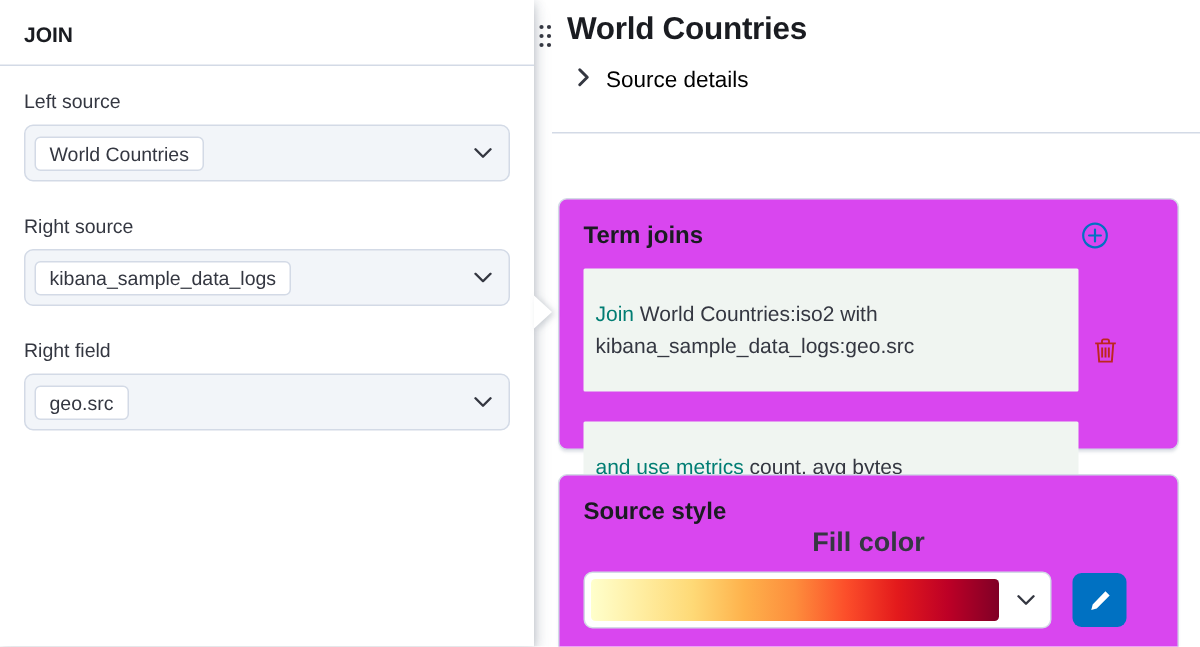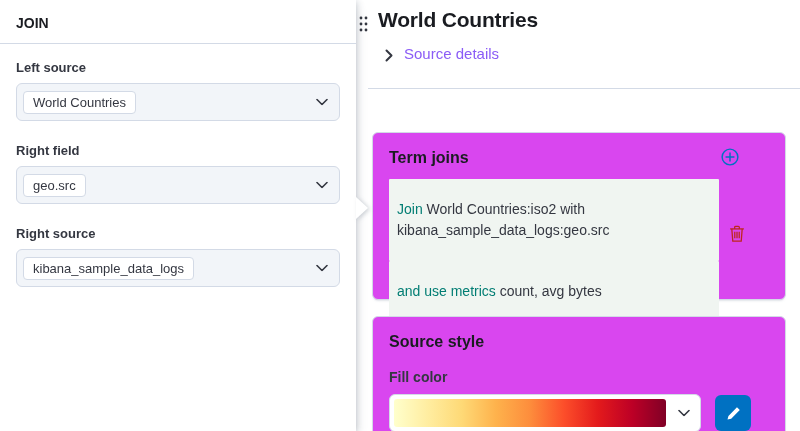--- a/index.html
+++ b/index.html
@@ -11,22 +11,22 @@
 
   
   .flyout { position:absolute; left:356px; top:0; right:0; height:431px; background:#fff; }
   .grab-icon { position:absolute; left:2px; top:15px; }
   .flyout-title {
     position:absolute; top:8px; left:22px;
     font-size:21px; font-weight:700; color:#1a1c21; letter-spacing:-0.2px;
   }
   .source-details {
     position:absolute; top:45px; left:29px;
-    display:flex; align-items:flex-end; gap:11px;
-    font-size:15px; color:#8b5cf6; cursor:pointer;
+    display:flex; align-items:flex-start; gap:11px;
+    font-size:15px; color:#000000; cursor:pointer;
   }
   .flyout-divider { position:absolute; top:88px; left:12px; right:0; border-top:1px solid #d3dae6; }
 
   .card {
     position:absolute; left:16px; width:414px; background:#d946ef;
     border:1px solid #d3dae6; border-radius:6px;
     box-shadow:0 2px 2px -1px rgba(152,162,179,.3);
     padding:16px;
   }
   .card-term-joins { top:132px; height:168px; }
@@ -37,28 +37,28 @@
     position:absolute; top:13px; right:44px;
     background:none; border:none; cursor:pointer; line-height:0; padding:2px;
   }
   .expressions { margin-top:12px; width:330px; }
   .expression {
     background:#f0f5f1; border-radius:1px; padding:20px 8px;
     font-family:Liberation Sans, sans-serif;
     font-size:14px; line-height:1.5; color:#343741;
     white-space:pre-wrap; cursor:pointer;
   }
-  .expression + .expression { margin-top:0; }
+  .expression + .expression { margin-top:20px; }
   .expr-keyword { color:#017d73; }
   .delete-btn {
     position:absolute; top:90px; right:38px;
     background:none; border:none; cursor:pointer; line-height:0; padding:2px;
   }
 
-  .fill-label { margin-top:18px; font-size:14px; font-weight:700; color:#343741; }
+  .fill-label { font-size:18px; font-weight:700; color:#343741;text-align:center; }
   .style-row { margin-top:9px; display:flex; align-items:center; }
   .ramp-select {
     width:312px; height:38px; background:#fff;
     border:1px solid #d3dae6; border-radius:6px;
     position:relative; padding:4px 34px 4px 4px; cursor:pointer;
   }
   .ramp { height:100%; border-radius:3px; }
   .select-chevron { position:absolute; right:10px; top:50%; transform:translateY(-50%); line-height:0; }
   .edit-btn {
     margin-left:14px; width:36px; height:36px; flex:0 0 auto;
@@ -70,21 +70,21 @@
   .popover {
     position:absolute; left:0; top:0; width:356px; height:431px; background:#fff; z-index:10;
     box-shadow:0 6px 12px -1px rgba(65,78,101,.2), 0 4px 4px -1px rgba(65,78,101,.15), 2px 0 6px rgba(65,78,101,.15);
   }
   .popover-title {
     padding:15px 16px 12px; font-size:14px; font-weight:700; color:#1a1c21;
     border-bottom:1px solid #d3dae6;
   }
   .popover-body { padding:16px; }
   .form-group + .form-group { margin-top:22px; }
-  .form-label { font-size:13px; font-weight:700; color:#343741; margin-bottom:8px; }
+  .form-label { font-size:13px; font-weight:400; color:#343741; margin-bottom:8px; }
   .combobox {
     height:38px; background:#f2f5f9; border:1px solid #d3dae6; border-radius:6px;
     display:flex; align-items:center; padding:4px 34px 4px 6px;
     position:relative; cursor:pointer;
   }
   .pill {
     background:#fff; border:1px solid #d3dae6; border-radius:4px;
     padding:3px 9px; font-size:13px; color:#343741; max-width:100%;
     white-space:nowrap; overflow:hidden; text-overflow:ellipsis;
   }
@@ -195,38 +195,38 @@
               <path d="M1 1l5 5 5-5" stroke="#343741" stroke-width="1.6" stroke-linecap="round" stroke-linejoin="round"></path>
             </svg>
         </span>
       </div>
     </div>
 
     <div class="form-group">
     </div>
 
     <div class="form-group">
+      <div class="form-label">Right source</div>
+      <div class="combobox">
+        <span class="pill">kibana_sample_data_logs</span>
+        <span class="select-chevron">
+          <svg width="12" height="7" viewBox="0 0 12 7" fill="none">
+              <path d="M1 1l5 5 5-5" stroke="#343741" stroke-width="1.6" stroke-linecap="round" stroke-linejoin="round"></path>
+            </svg>
+        </span>
+      </div>
+    </div>
+
+    <div class="form-group">
       <div class="form-label">Right field</div>
       <div class="combobox">
         <span class="pill">geo.src</span>
         <span class="select-chevron">
           <svg width="12" height="7" viewBox="0 0 12 7" fill="none">
               <path d="M1 1l5 5 5-5" stroke="#343741" stroke-width="1.6" stroke-linecap="round" stroke-linejoin="round"></path>
             </svg>
         </span>
       </div>
     </div>
 
-    <div class="form-group">
-      <div class="form-label">Right source</div>
-      <div class="combobox">
-        <span class="pill">kibana_sample_data_logs</span>
-        <span class="select-chevron">
-          <svg width="12" height="7" viewBox="0 0 12 7" fill="none">
-              <path d="M1 1l5 5 5-5" stroke="#343741" stroke-width="1.6" stroke-linecap="round" stroke-linejoin="round"></path>
-            </svg>
-        </span>
-      </div>
-    </div>
-
   </div>
 </div>
 <div class="popover-arrow"></div>
 
 </body></html>

